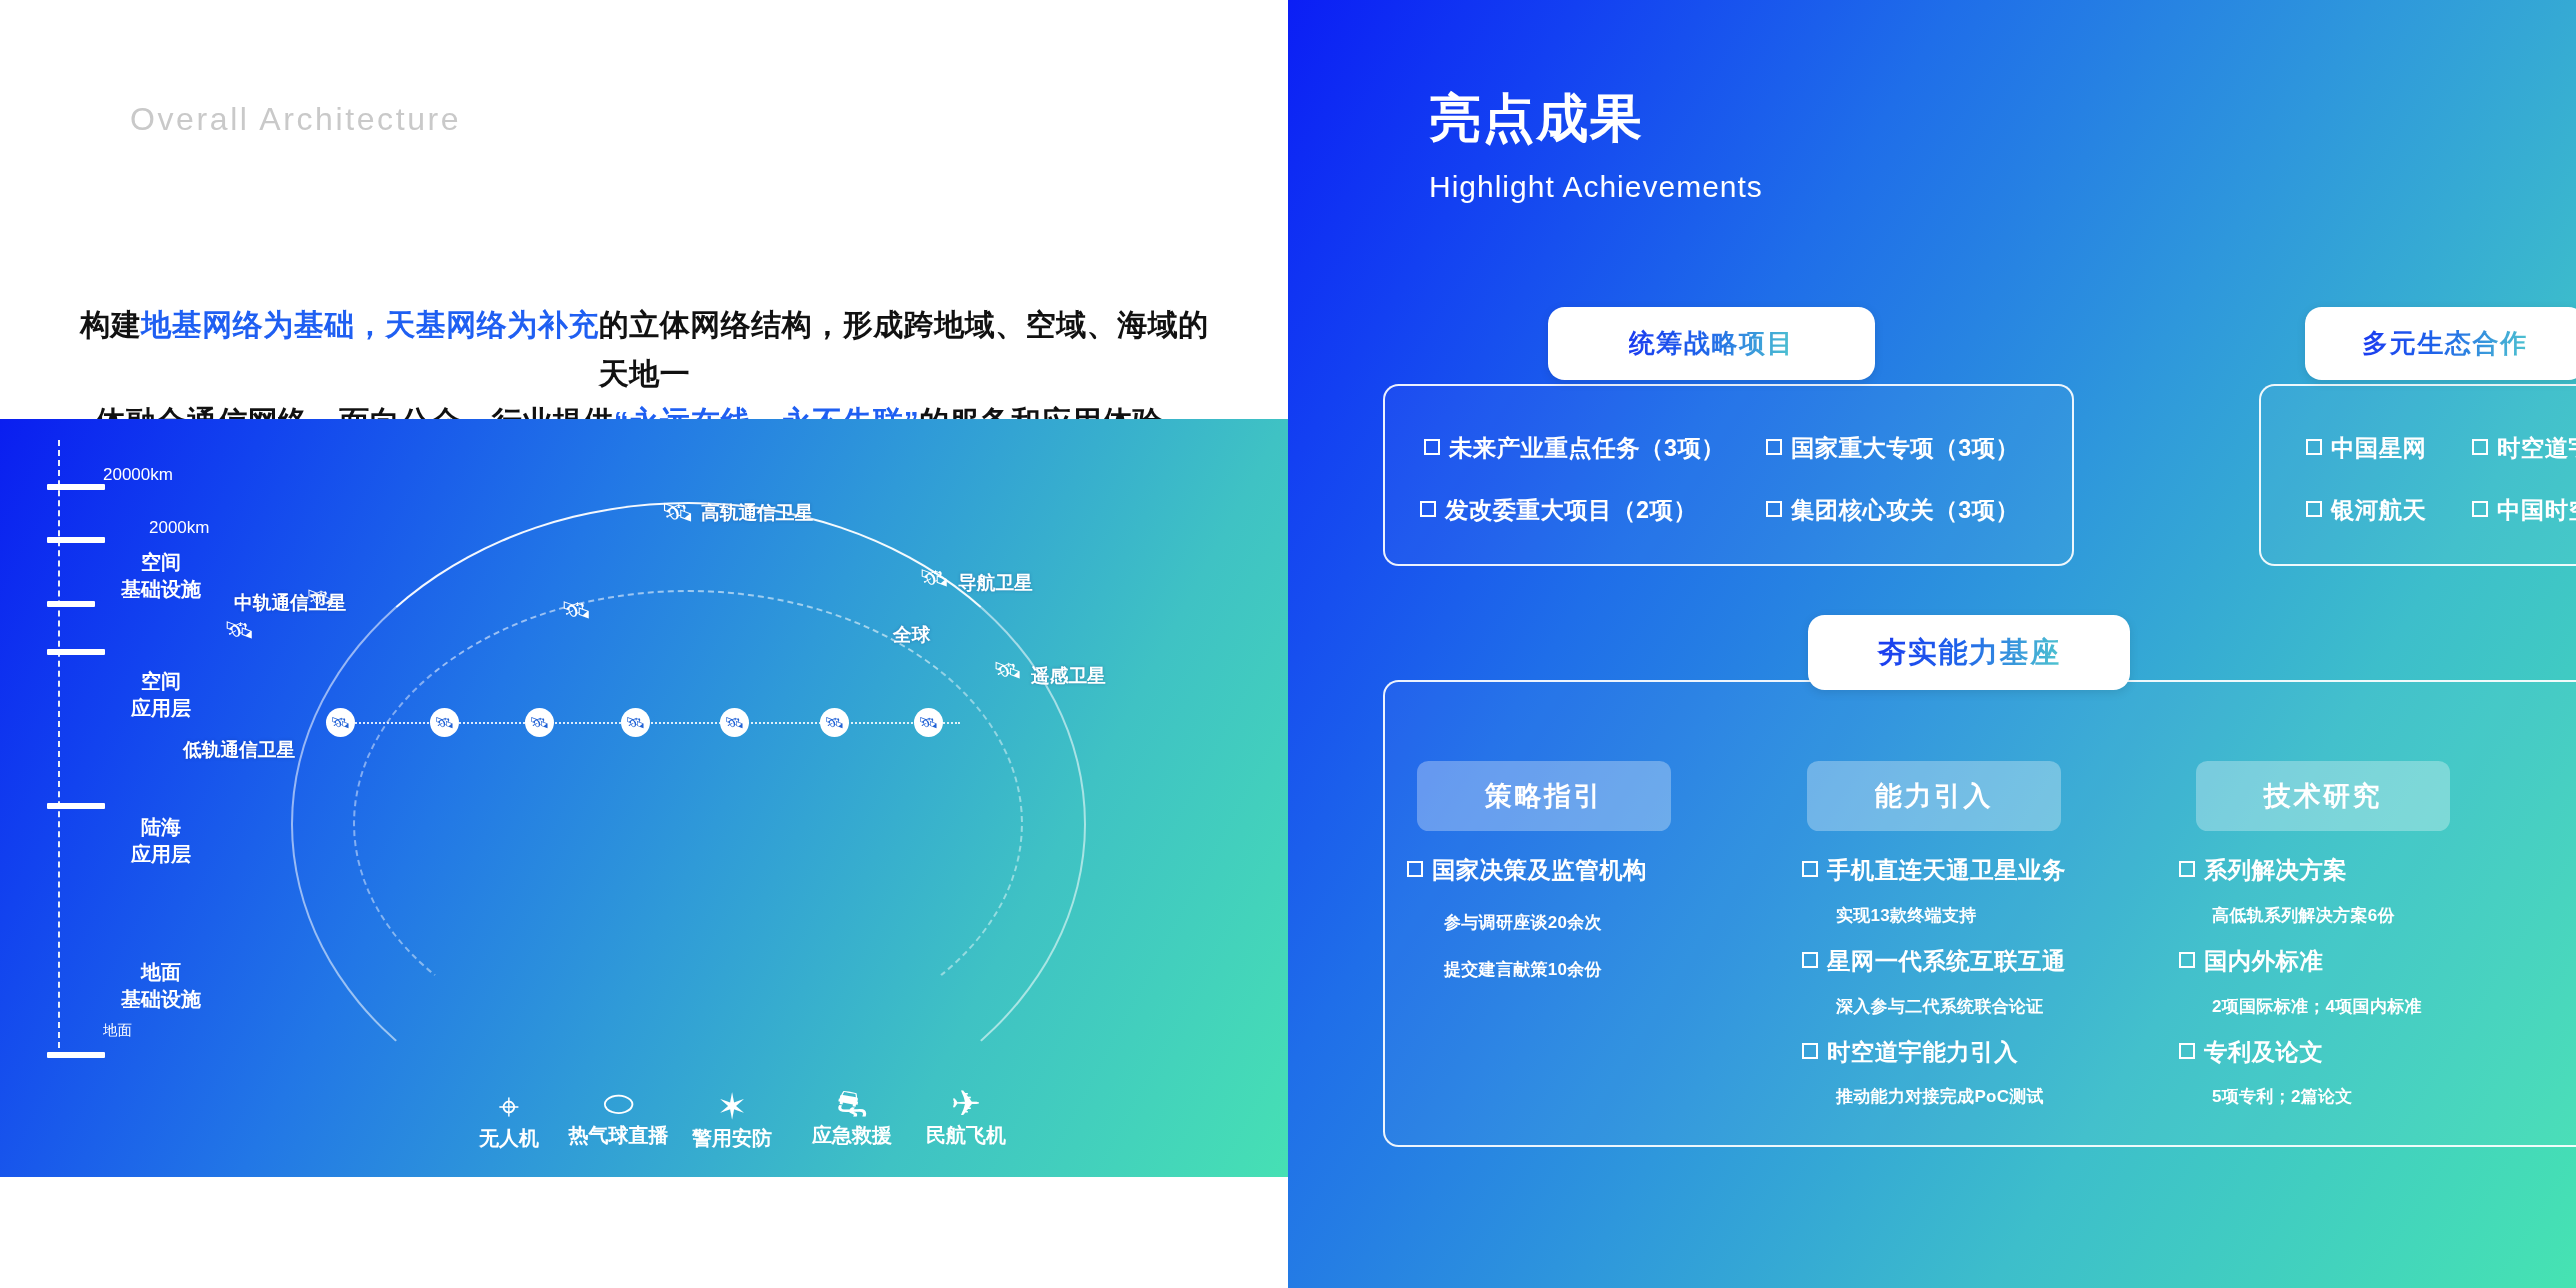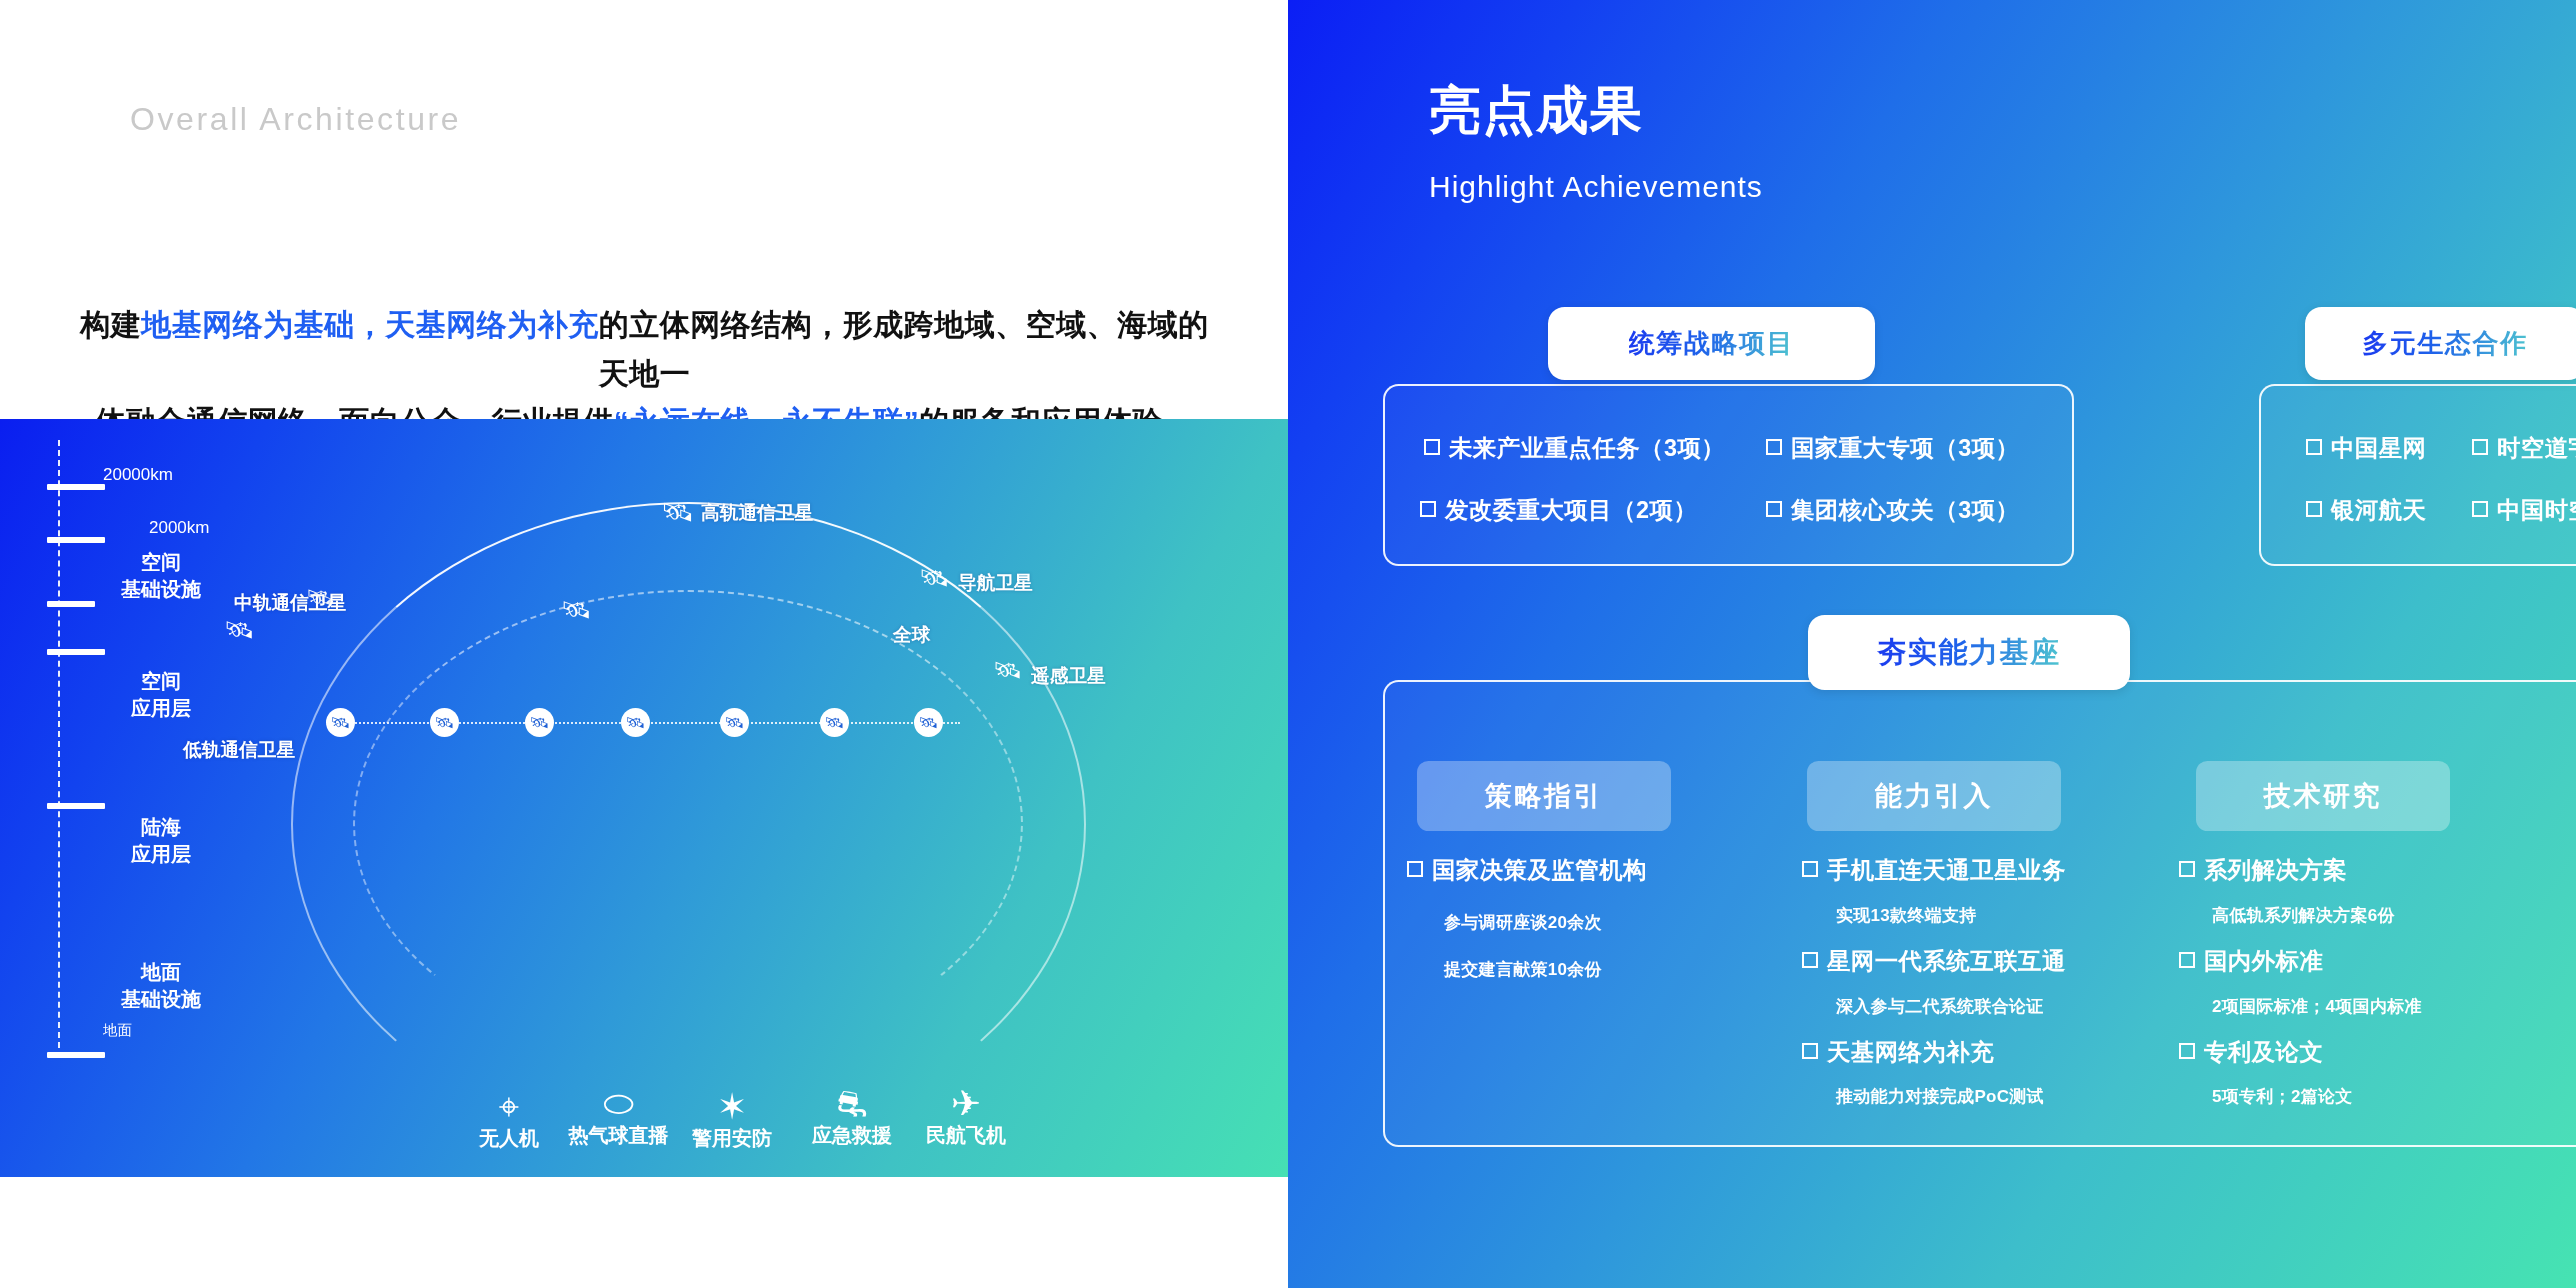--- a/index.html
+++ b/index.html
@@ -60,21 +60,21 @@
   
   .aer { position:absolute; text-align:center; color:#fff; }
   .aer .gl { font-size:36px; line-height:1; display:block; }
   .aer .nm { font-size:20px; font-weight:bold; margin-top:7.3px; white-space:nowrap; }
 
   
   #right-slide { position:absolute; left:1288px; top:0; width:1288px; height:1288px;
     background:linear-gradient(122deg,#0b1ef5 0%,#1340f2 14%,#1f6ee9 32%,#2e97dc 52%,#3dbecb 72%,#46e3b2 100%);
     overflow:hidden; }
 
-  .r-title { position:absolute; left:141px; top:76px; color:#fff; font-size:52px; font-weight:bold; letter-spacing:1.6px; }
+  .r-title { position:absolute; left:141px; top:84px; color:#fff; font-size:52px; font-weight:bold; letter-spacing:1.6px; }
   .r-subtitle { position:absolute; left:141px; top:170px; color:#fff; font-size:30px; letter-spacing:1px; font-weight:400; }
 
   .panel { position:absolute; border:2.1px solid rgba(255,255,255,.92); border-radius:15.6px;
     background:rgba(255,255,255,.035); }
 
   .tab { position:absolute; background:#fff; border-radius:16.6px;
     display:flex; align-items:center; justify-content:center;
     box-shadow:0 2.1px 9.3px rgba(0,0,0,.10); z-index:5; }
   .tab span {
     font-size:26px; font-weight:bold; letter-spacing:1.6px;
@@ -249,21 +249,21 @@
   <div class="colhead" style="left:519px; top:761px;">能力引入</div>
   <div class="bullet" style="left:514px; top:854px;">
     <i class="bx"></i><span>手机直连天通卫星业务</span>
   </div>
   <div class="subnote" style="left:548px; top:904px;">实现13款终端支持</div>
   <div class="bullet" style="left:514px; top:945px;">
     <i class="bx"></i><span>星网一代系统互联互通</span>
   </div>
   <div class="subnote" style="left:548px; top:995px;">深入参与二代系统联合论证</div>
   <div class="bullet" style="left:514px; top:1036px;">
-    <i class="bx"></i><span>天基网络为补充</span>
+    <i class="bx"></i><span>时空道宇能力引入</span>
   </div>
   <div class="subnote" style="left:548px; top:1085px;">推动能力对接完成PoC测试</div>
 
   <div class="colhead" style="left:908px; top:761px;">技术研究</div>
   <div class="bullet" style="left:891px; top:854px;">
     <i class="bx"></i><span>系列解决方案</span>
   </div>
   <div class="subnote" style="left:924px; top:904px;">高低轨系列解决方案6份</div>
   <div class="bullet" style="left:891px; top:945px;">
     <i class="bx"></i><span>国内外标准</span>

